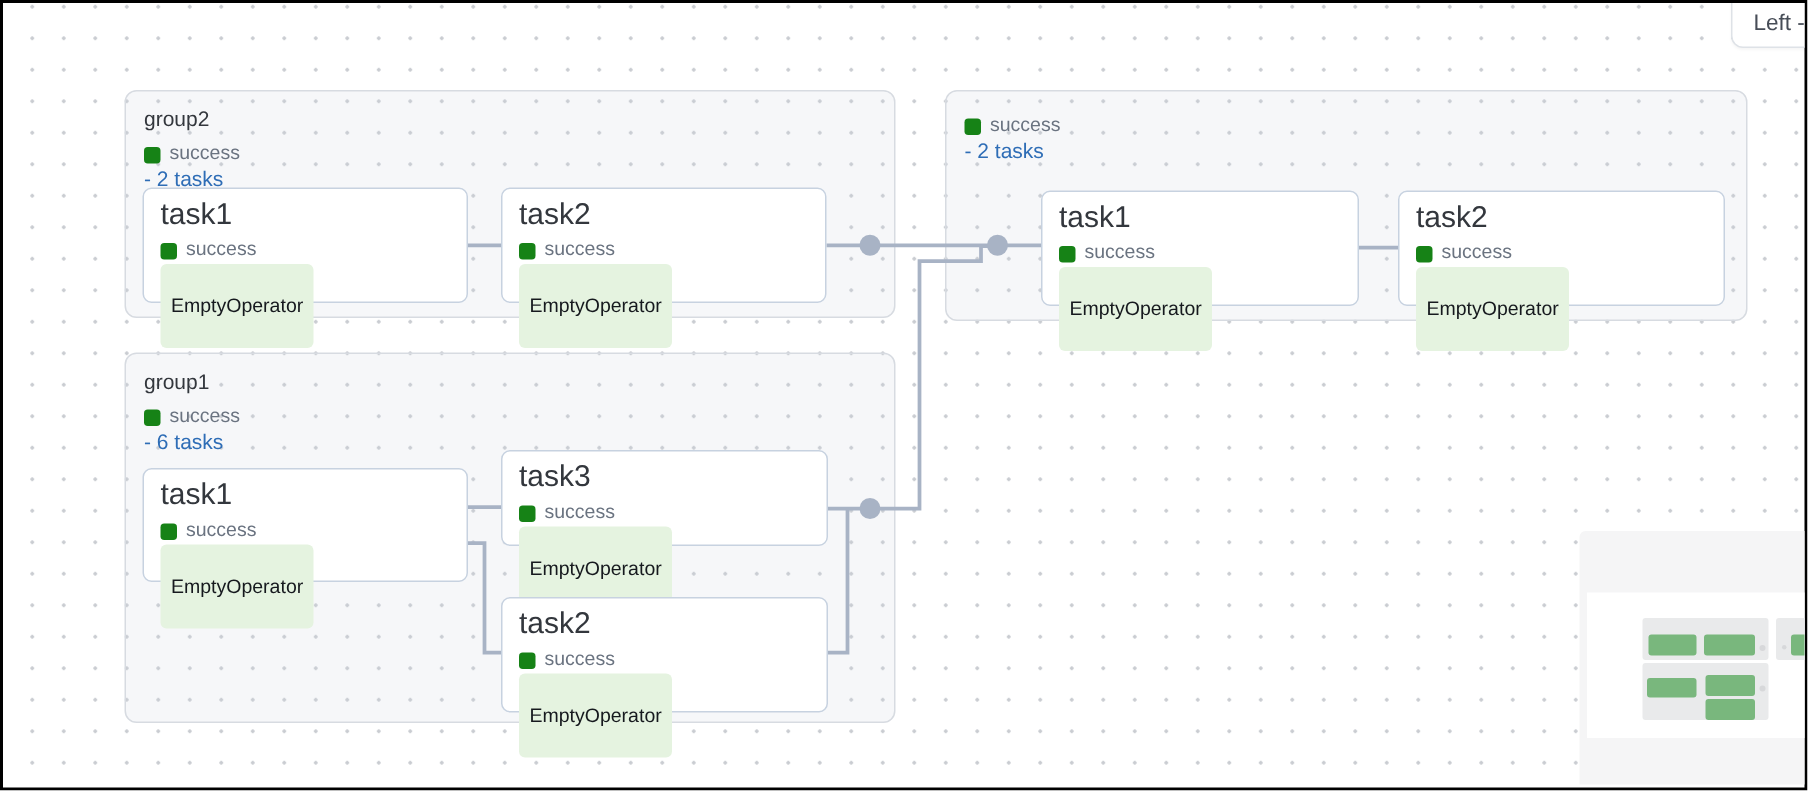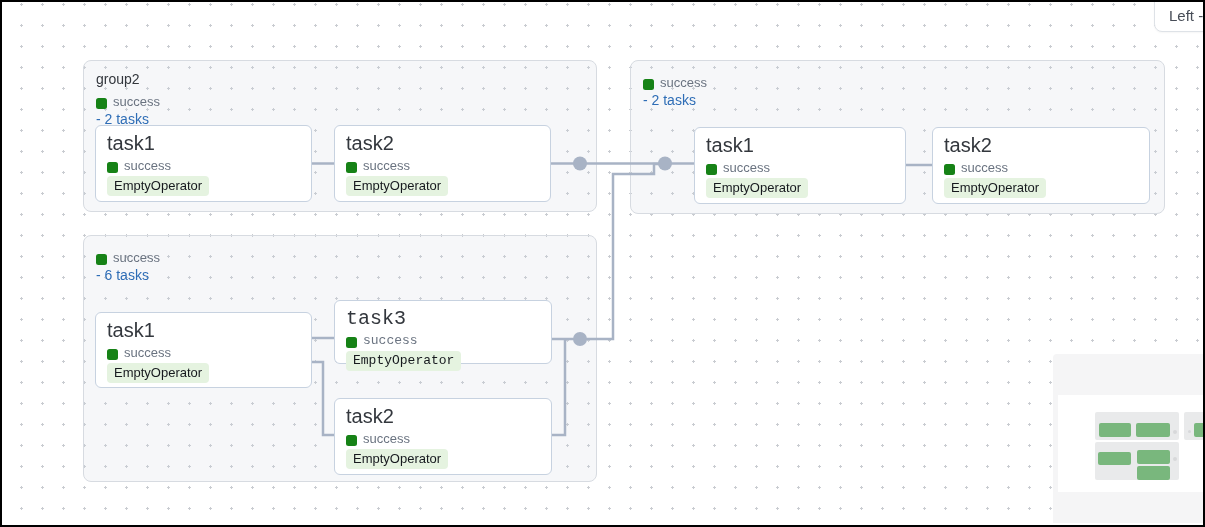--- a/index.html
+++ b/index.html
@@ -34,21 +34,21 @@
 
   .task {
     position:absolute; z-index:3;
     background:#fff; border:1px solid #c7d2e0; border-radius:6px;
     padding:8px 11px;
   }
   .t-name { font-size:20px; color:#33373d; line-height:19px; }
   .pill {
     display:inline-block; margin-top:3px;
     background:#e5f3e0; color:#16191e;
-    font-size:13px; line-height:16px; padding:2px 7px; border-radius:4px;
+    font-size:13px; line-height:16px; padding:20px 7px; border-radius:4px;
   }
 
   .layout-select {
     position:absolute; z-index:6;
     left:1152px; top:-10px; width:80px; height:40px;
     background:#fff; border:1px solid #dee2e7; border-radius:8px;
     box-shadow:0 1px 2px rgba(0,0,0,0.04);
     display:flex; align-items:flex-end; justify-content:flex-start;
     padding:0 0 7px 14px;
     font-size:15px; color:#474d57; cursor:pointer;
@@ -96,20 +96,21 @@
 
     <div class="group" style="left:628px; top:58px; width:535px; height:154px;">
       <div class="status-row">
         <span class="sq"></span>
         <span class="status-text">success</span>
       </div>
       <a class="tasks-link">- 2 tasks</a>
     </div>
 
     <div class="group" style="left:81px; top:233px; width:514px; height:247px;">
+      <div class="g-name">group1</div>
       <div class="status-row">
         <span class="sq"></span>
         <span class="status-text">success</span>
       </div>
       <a class="tasks-link">- 6 tasks</a>
     </div>
 
     <div class="task" style="left:93px; top:123px; width:217px; height:77px;">
       <div class="t-name">task1</div>
       <div class="status-row">
@@ -145,21 +146,21 @@
     </div>
 
     <div class="task" style="left:93px; top:310px; width:217px; height:76px;">
       <div class="t-name">task1</div>
       <div class="status-row">
         <span class="sq"></span>
         <span class="status-text">success</span>
       </div>
       <span class="pill">EmptyOperator</span>
     </div>
-    <div class="task" style="left:332px; top:298px; width:218px; height:64px;font-family:Liberation Mono, monospace;">
+    <div class="task" style="left:332px; top:298px; width:218px; height:64px;">
       <div class="t-name">task3</div>
       <div class="status-row">
         <span class="sq"></span>
         <span class="status-text">success</span>
       </div>
       <span class="pill">EmptyOperator</span>
     </div>
     <div class="task" style="left:332px; top:396px; width:218px; height:77px;">
       <div class="t-name">task2</div>
       <div class="status-row">

